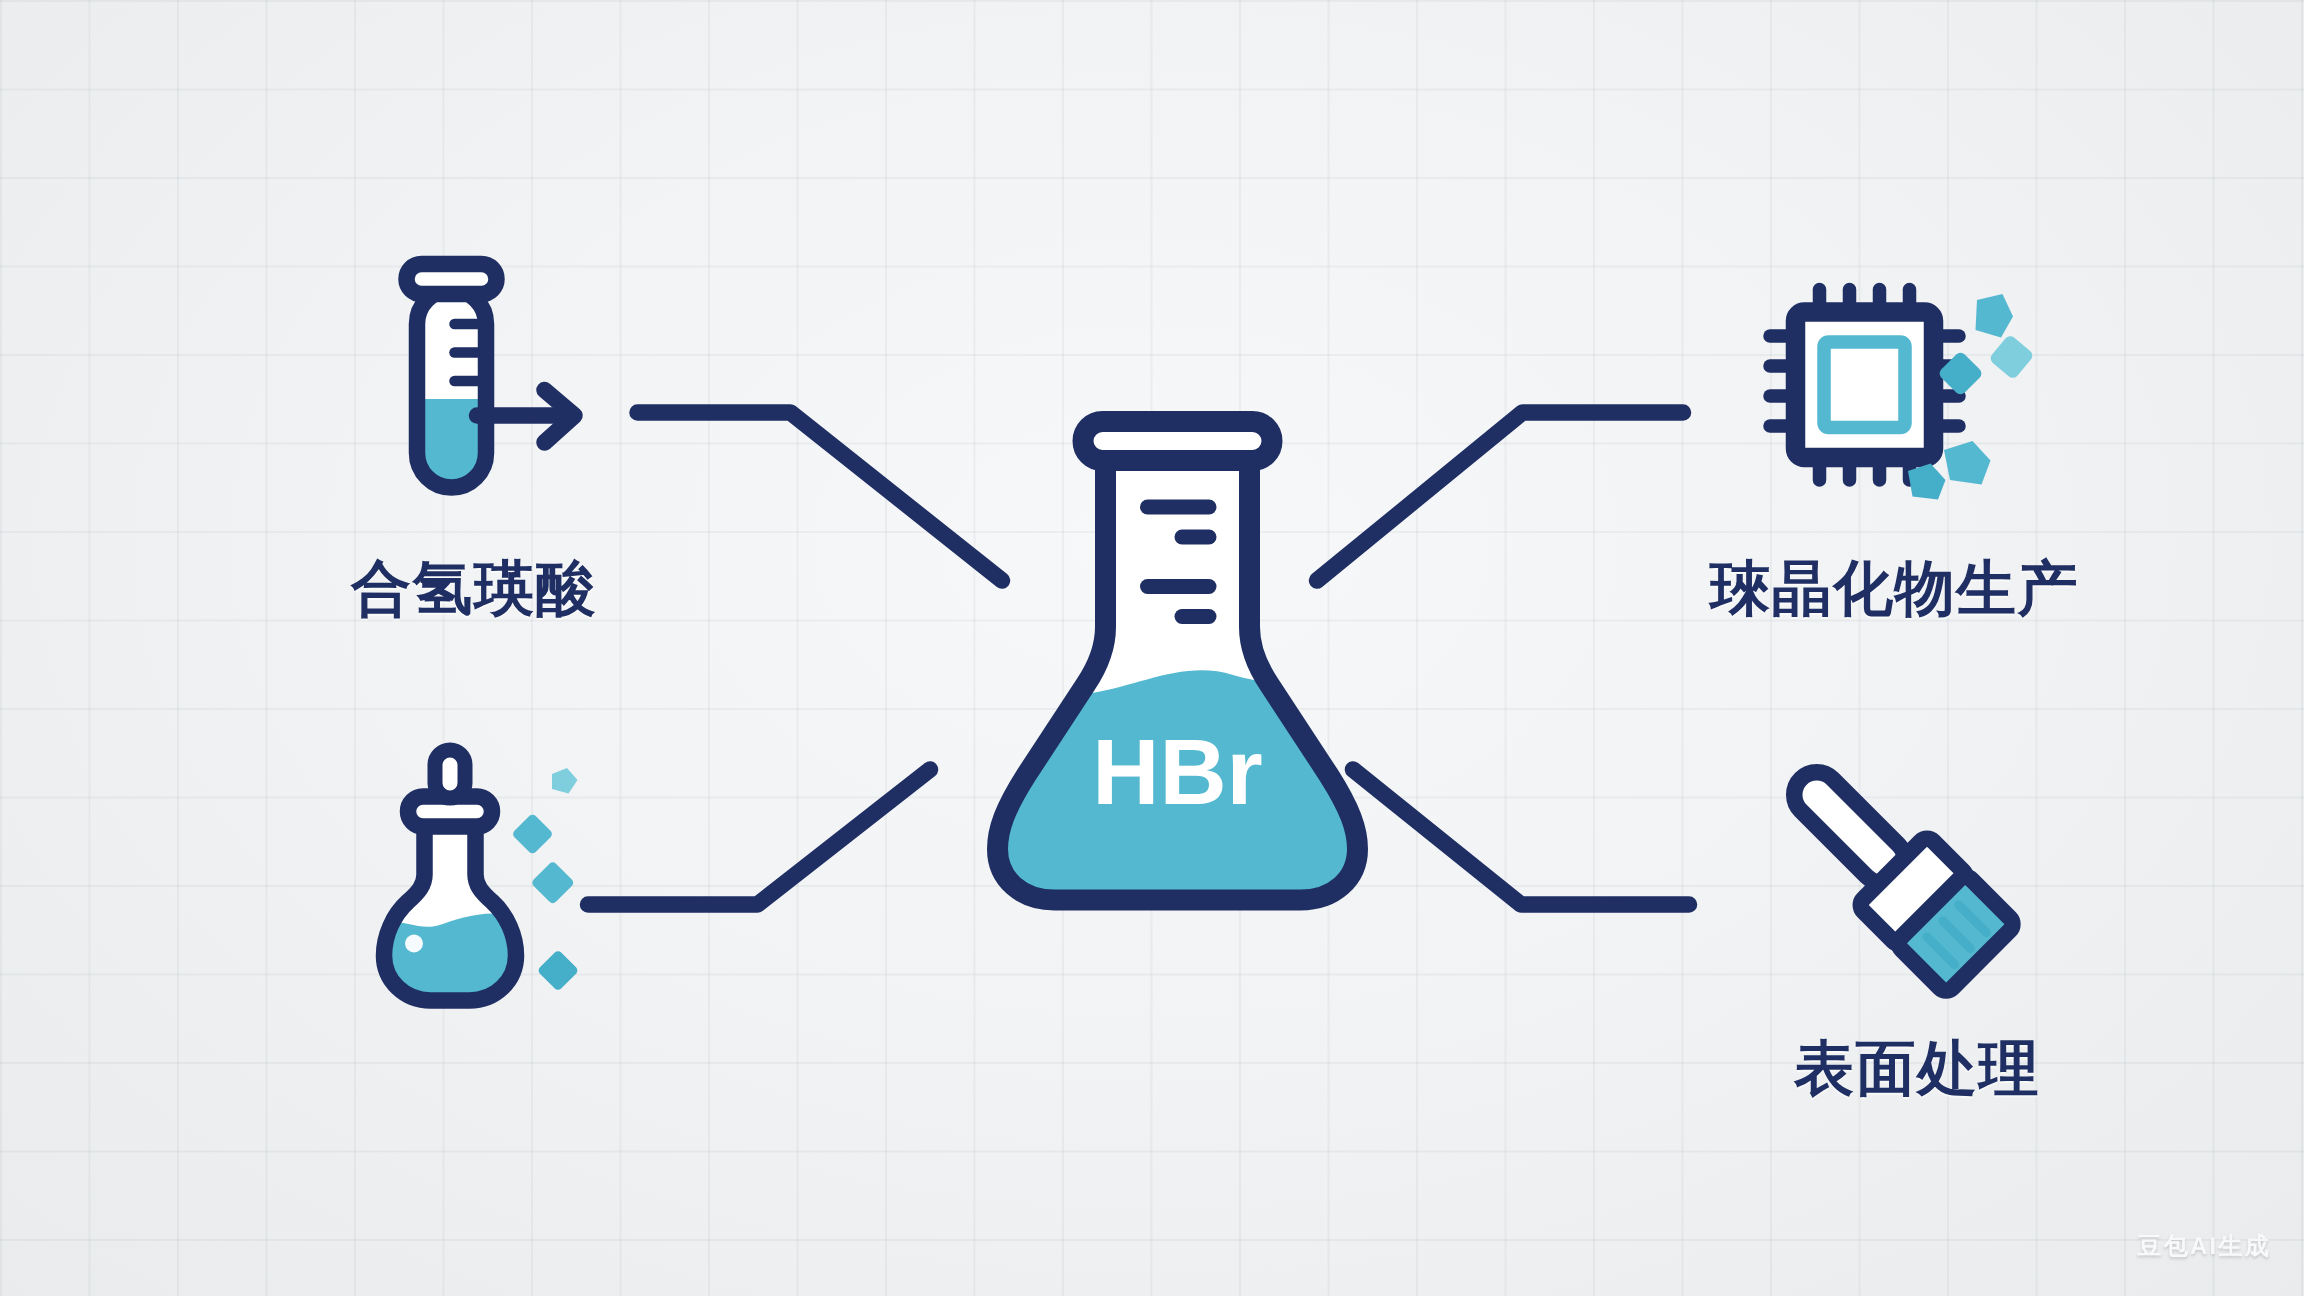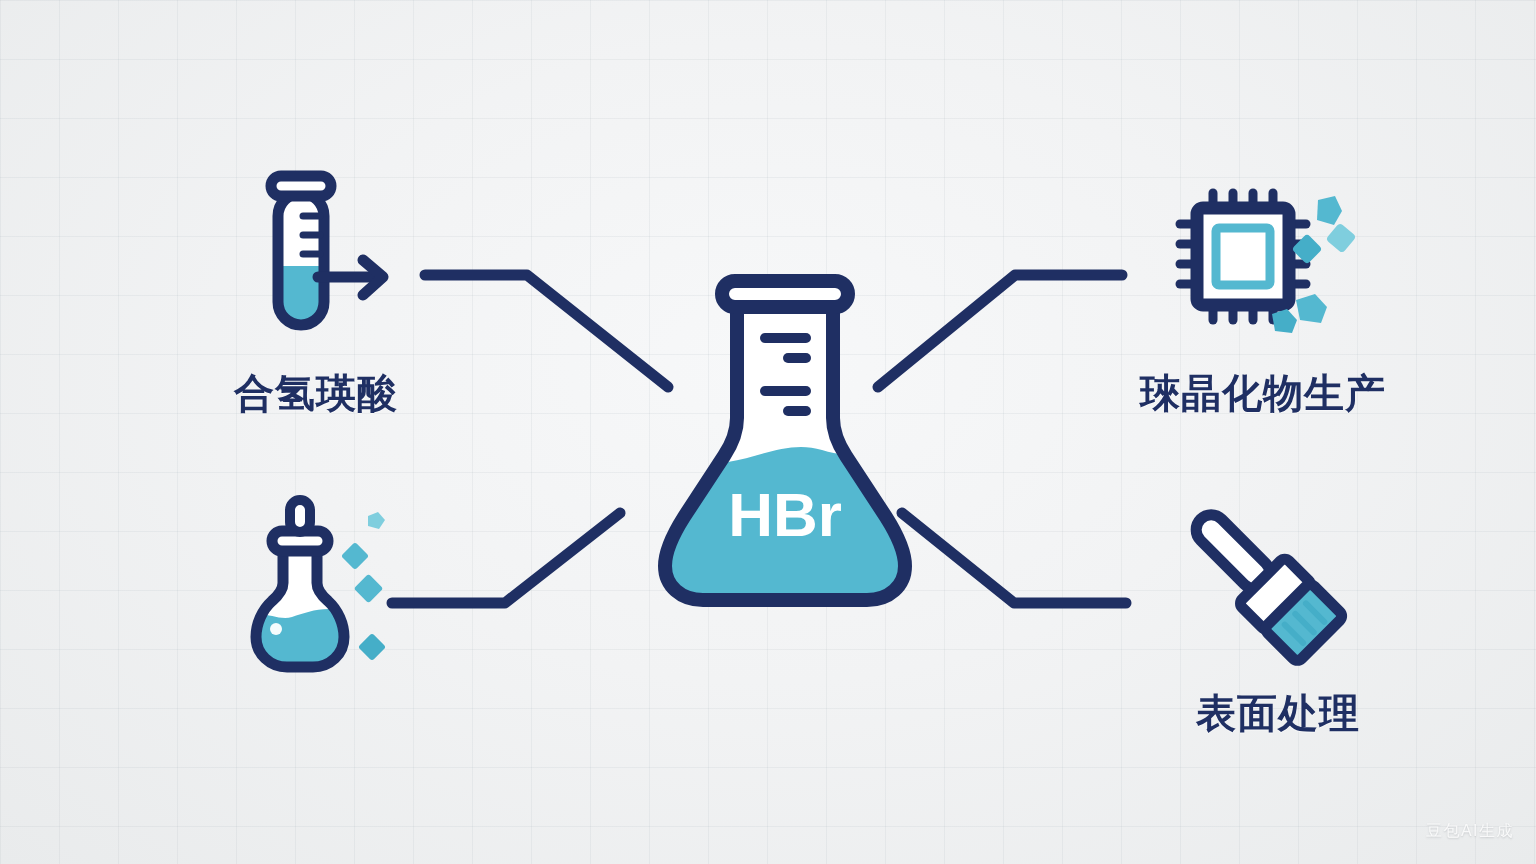--- a/index.html
+++ b/index.html
@@ -34,21 +34,21 @@
   #label-crystal     { left:200px; top:693px; }
   #label-electronic  { left:1140px; top:373px; }
   #label-surface     { left:1196px; top:693px; }
 
   #watermark {
     position:absolute;
     right:22px; bottom:22px;
     color:#ffffff;
     opacity:0.72;
     font-size:16px;
-    font-weight:400;
+    font-weight:700;
     letter-spacing:1.5px;
     white-space:nowrap;
     text-shadow:0 1px 2px rgba(120,125,130,0.45);
     margin-top:40px;
   }
 </style>
 </head>
 <body>
 
 <div id="stage">

